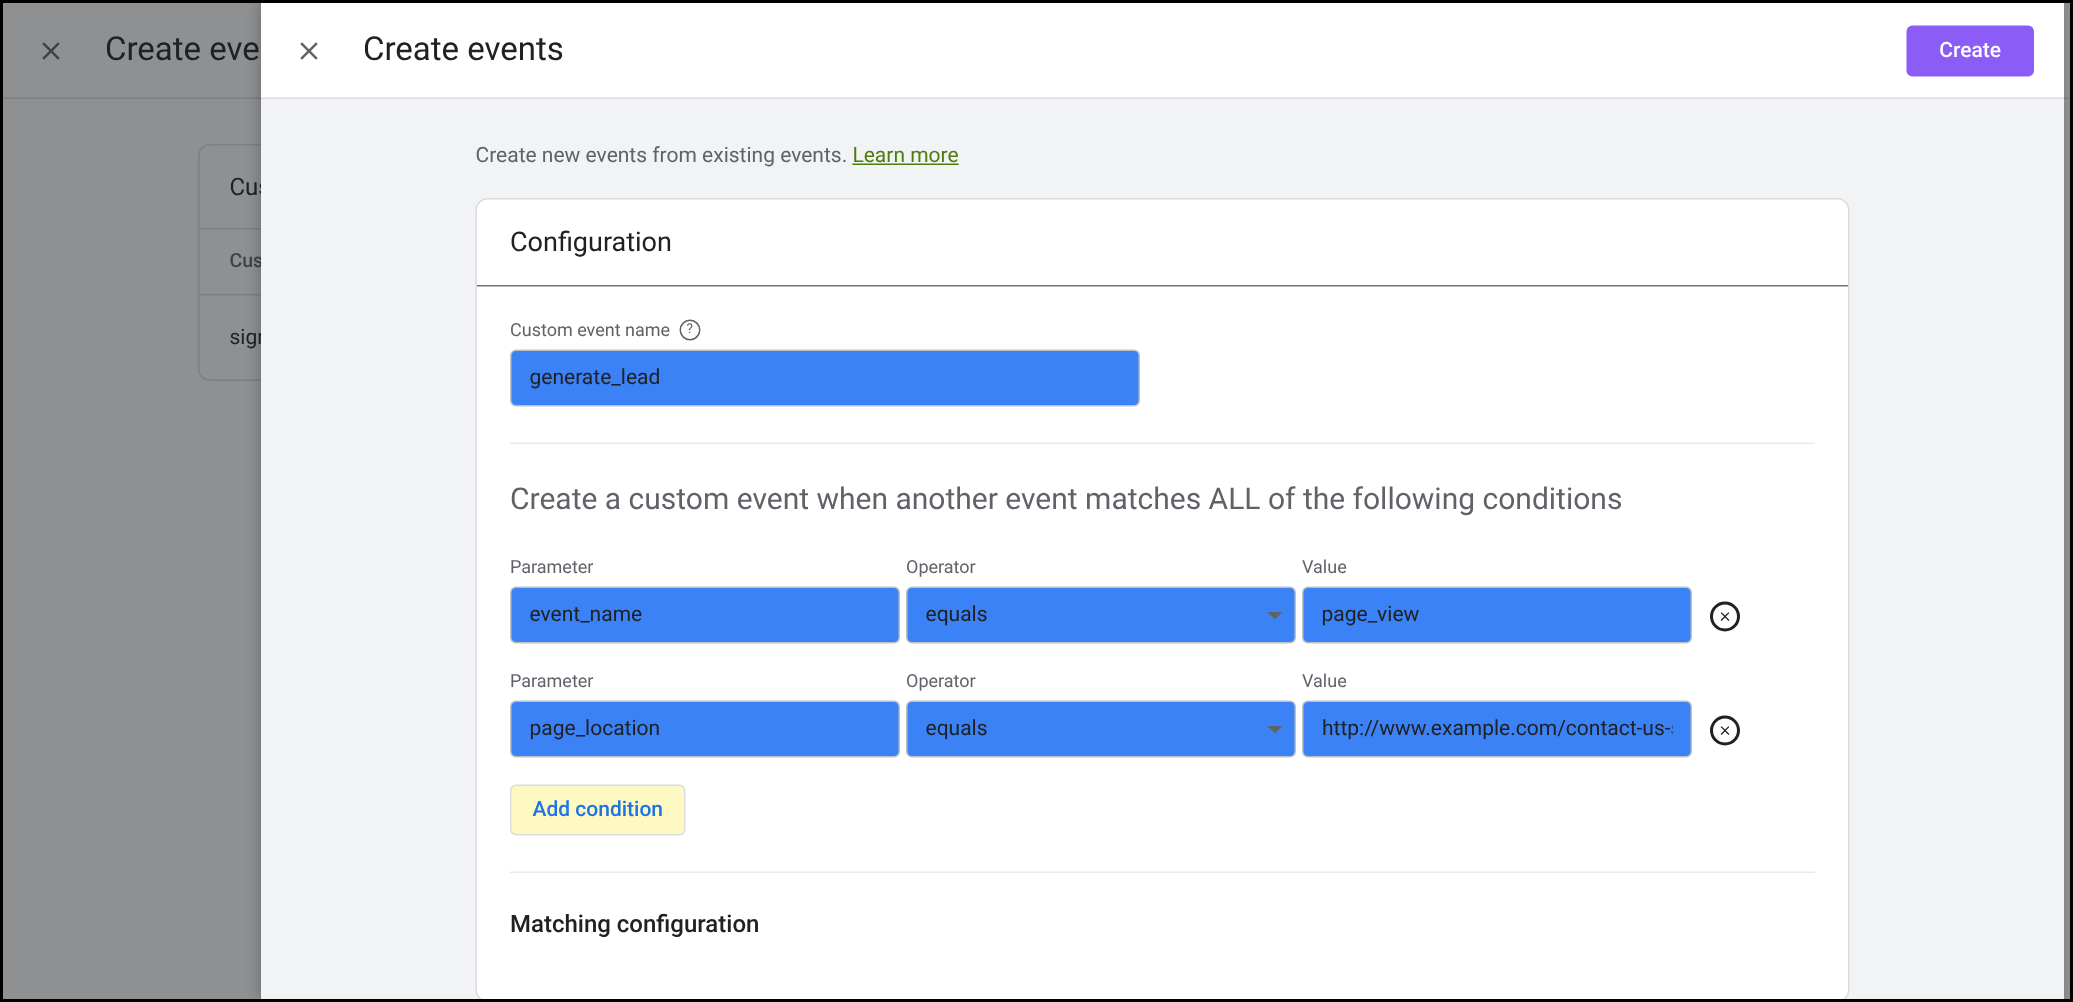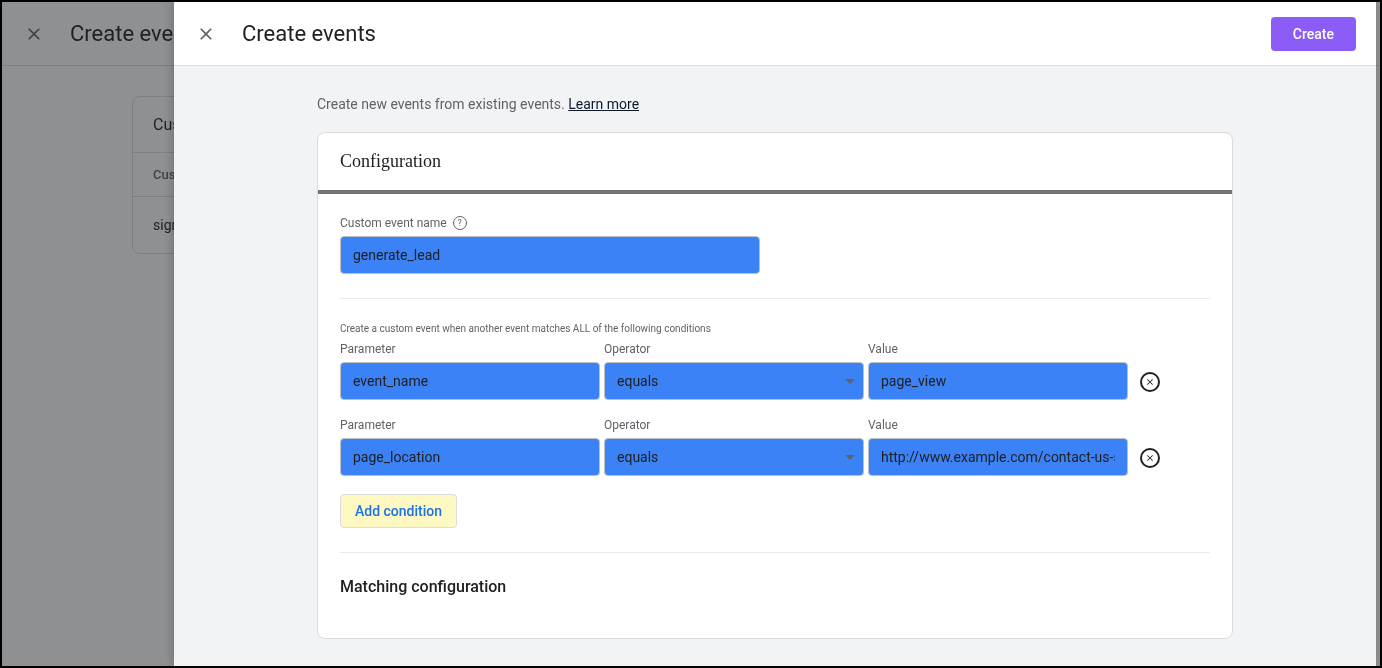--- a/index.html
+++ b/index.html
@@ -127,36 +127,35 @@
     }
     .modal-body::-webkit-scrollbar { width: 10px; }
     .modal-body::-webkit-scrollbar-thumb { background: #dadce0; border-radius: 5px; }
     
     .intro-row {
       width: 916px;
       margin: 0 auto 20px auto;
       font-size: 14px;
       color: #5f6368;
     }
-    .intro-row a { color: #0f172a; text-decoration: underline; }
+    .intro-row a { color: #4d7c0f; text-decoration: underline; }
     
     .config-card {
       width: 916px;
       margin: 0 auto;
       background: #fff;
       border: 1px solid #dadce0;
       border-radius: 8px;
     }
     .card-header {
       padding: 18px 22px;
       font-size: 18px;
       color: #202124;
-      border-bottom: 4px solid #737373;
+      border-bottom: 1px solid #737373;
       font-weight: 400;
-      font-family: Liberation Serif, serif;
     }
     .card-inner {
       padding: 22px 22px 10px 22px;
     }
     
     .field-label {
       font-size: 12px;
       color: #5f6368;
       margin-bottom: 6px;
       display: flex;
@@ -188,23 +187,23 @@
     
     .section-divider { border-top: 1px solid #e8eaed; margin: 24px 0; }
     
     .section-title {
       font-size: 16px;
       font-weight: 500;
       color: #202124;
       margin-bottom: 10px;
     }
     .section-desc {
-      font-size: 10px;
-      color: #5f6368;
-      margin-bottom: 8px;
+      font-size: 20px;
+      color: #5f6368;
+      margin-bottom: 27px;
     }
     
     .cond-row {
       display: flex;
       gap: 4px;
       align-items: flex-end;
       margin-bottom: 18px;
     }
     .cond-col-param { width: 260px; }
     .cond-col-op { width: 260px; }

